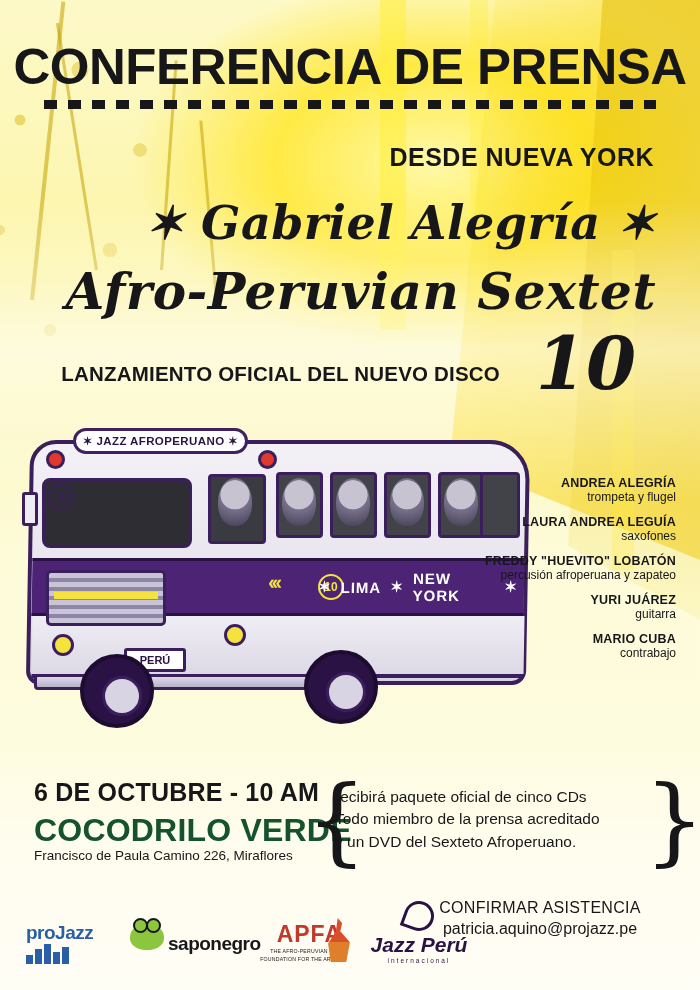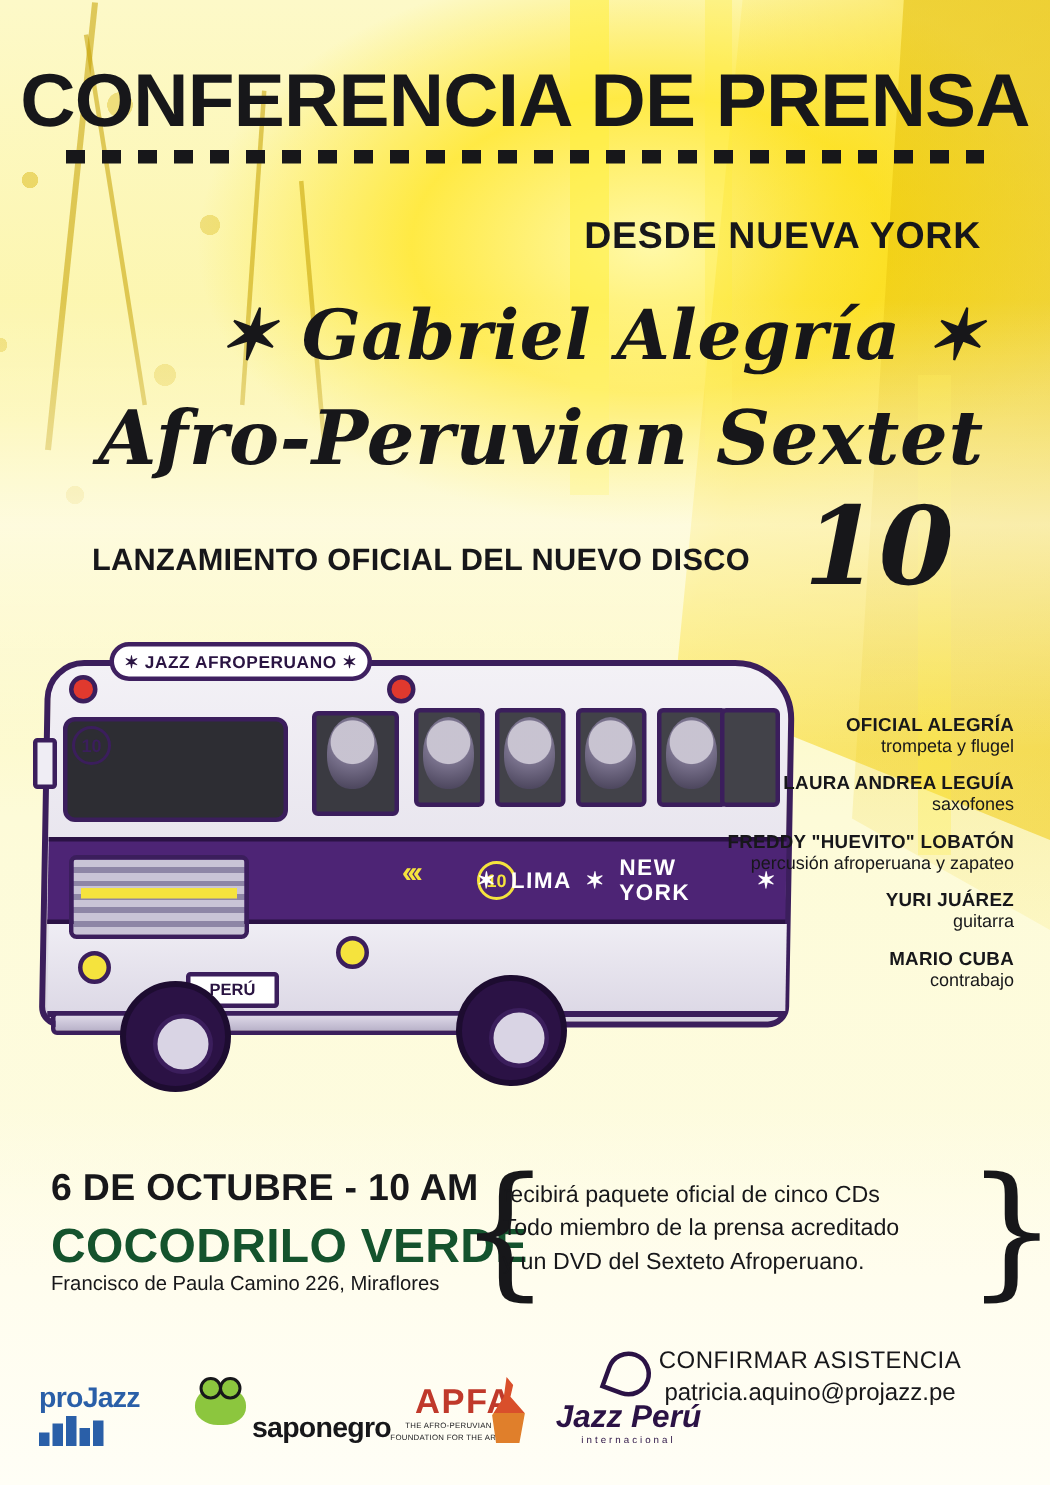--- a/index.html
+++ b/index.html
@@ -340,21 +340,21 @@
     <div class="headlamp" style="left:34px;top:228px;"></div>
     <div class="headlamp" style="left:206px;top:218px;"></div>
     <div class="plate">PERÚ</div>
     <div class="bumper"></div>
     <div class="wheel" style="left:62px;top:248px;"></div>
     <div class="wheel" style="left:286px;top:244px;"></div>
   </div>
 
   <div class="lineup">
     <div class="m">
-      <div class="nm">OFICIAL ALEGRÍA</div>
+      <div class="nm">ANDREA ALEGRÍA</div>
       <div class="inst">trompeta y flugel</div>
     </div>
     <div class="m">
       <div class="nm">LAURA ANDREA LEGUÍA</div>
       <div class="inst">saxofones</div>
     </div>
     <div class="m">
       <div class="nm">FREDDY "HUEVITO" LOBATÓN</div>
       <div class="inst">percusión afroperuana y zapateo</div>
     </div>
@@ -385,21 +385,21 @@
       <div class="projazz-txt">proJazz</div>
       <div class="projazz-bars">
         <i style="height:9px"></i>
           <i style="height:15px"></i>
           <i style="height:20px"></i>
           <i style="height:12px"></i>
           <i style="height:17px"></i>
       </div>
     </div>
 
-    <div class="lg" style="left:104px;display:flex;align-items:flex-end;gap:4px;">
+    <div class="lg" style="left:104px;display:flex;align-items:center;gap:4px;">
       <div class="sapo-txt" style="order:2;">saponegro</div>
       <div class="frog" style="order:1;margin-bottom:14px;"></div>
     </div>
 
     <div class="lg" style="left:230px;text-align:center;width:86px;">
       <div class="apfa-txt">APFA</div>
       <div class="apfa-sub">THE AFRO-PERUVIAN FOUNDATION FOR THE ARTS</div>
     </div>
 
     <div class="lg" style="left:300px;bottom:2px;">

